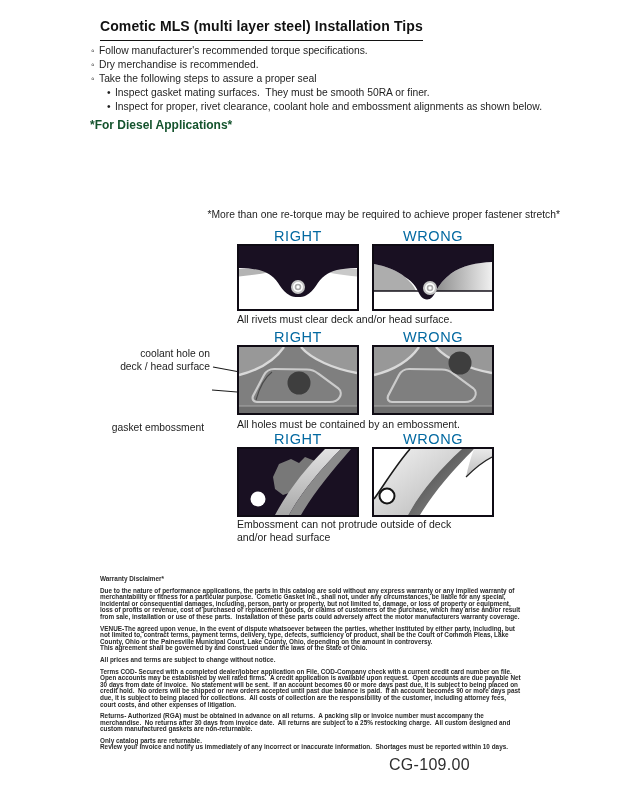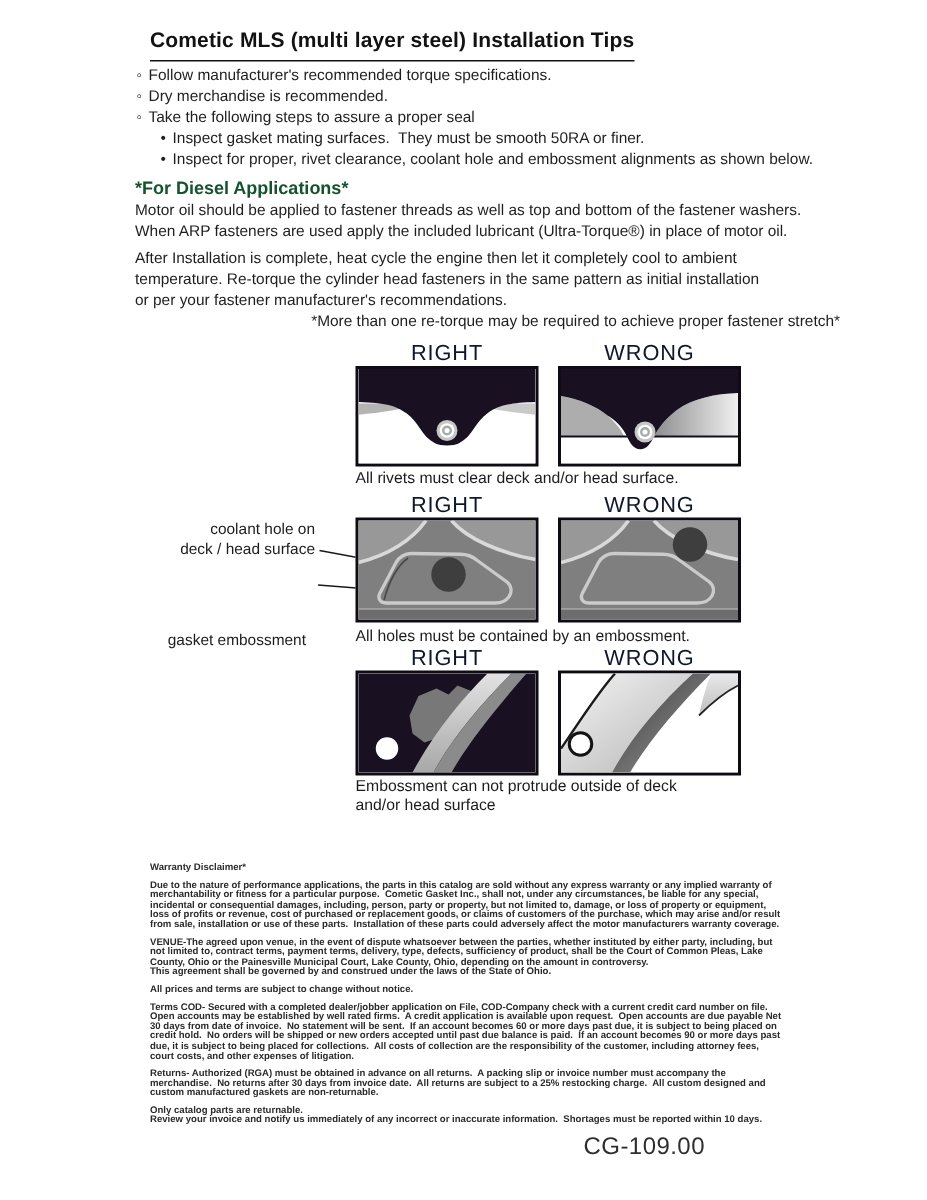--- a/index.html
+++ b/index.html
@@ -11,21 +11,21 @@
   .abs{position:absolute;}
   .doc-title{
     left:100px;top:18px;font-size:14px;font-weight:bold;color:#121212;
     border-bottom:1.6px solid #121212;padding-bottom:6px;letter-spacing:.1px;
   }
   .tip-row{display:flex;align-items:flex-start;}
   .tip-glyph{width:8px;font-size:10.3px;line-height:14px;color:#1e1e1e;flex:0 0 8px;}
   .tip-text{font-size:10.3px;line-height:14px;white-space:pre-wrap;color:#1e1e1e;}
   .diesel-heading{left:90px;top:118px;font-size:12px;font-weight:bold;color:#14532d;}
   .body-par{left:90px;font-size:10.3px;line-height:14px;white-space:pre-wrap;color:#1e1e1e;width:470px;}
-  .dlabel{width:122px;text-align:center;font-size:14.5px;letter-spacing:.6px;color:#0f172a;}
+  .dlabel{width:122px;text-align:center;font-size:14.5px;letter-spacing:.6px;color:#0369a1;}
   .dbox{width:122px;border:2px solid #0f0b14;box-sizing:border-box;background:#fff;}
   .dbox svg{display:block;width:100%;height:100%;}
   .dcaption{font-size:10.5px;line-height:13px;color:#1c1c1c;white-space:pre-wrap;}
   .annot{width:120px;text-align:right;font-size:10.3px;line-height:12.5px;color:#1c1c1c;}
   .legal{left:100px;top:576px;width:421px;font-size:6.4px;line-height:6.6px;font-weight:bold;color:#2b2b2b;}
   .legal .lp{white-space:pre-wrap;margin:0 0 5px 0;}
   .legal .lh{margin:0 0 5px 0;}
   .pagenum{left:389px;top:756px;font-size:16px;color:#2e2e2e;letter-spacing:.3px;}
   .leader{pointer-events:none;}
 </style>
@@ -51,25 +51,20 @@
   <div class="abs tip-row" style="left:107px;top:86px;">
     <span class="tip-glyph">•</span>
     <span class="tip-text">Inspect gasket mating surfaces.  They must be smooth 50RA or finer.</span>
   </div>
   <div class="abs tip-row" style="left:107px;top:100px;">
     <span class="tip-glyph">•</span>
     <span class="tip-text">Inspect for proper, rivet clearance, coolant hole and embossment alignments as shown below.</span>
   </div>
 
   <div class="abs diesel-heading">*For Diesel Applications*</div>
-  <div class="abs body-par" style="top:134px;">Motor oil should be applied to fastener threads as well as top and bottom of the fastener washers.
-When ARP fasteners are used apply the included lubricant (Ultra-Torque®) in place of motor oil.</div>
-  <div class="abs body-par" style="top:166px;">After Installation is complete, heat cycle the engine then let it completely cool to ambient
-temperature. Re-torque the cylinder head fasteners in the same pattern as initial installation
-or per your fastener manufacturer's recommendations.</div>
   <div class="abs body-par" style="top:208px;text-align:right;">*More than one re-torque may be required to achieve proper fastener stretch*</div>
 
   <div class="abs dlabel" style="left:237px;top:228px;">RIGHT</div>
   <div class="abs dlabel" style="left:372px;top:228px;">WRONG</div>
 
   <div class="abs dbox" style="left:237px;top:244px;height:67px;">
     <svg viewBox="0 0 118 63" preserveAspectRatio="none">
       <rect width="118" height="63" fill="#ffffff"></rect>
       <path d="M0,23 L42,23 C30,27 15,29 0,30.5 Z" fill="#b4b4b4"></path>
       <path d="M118,23 L76,23 C88,27 103,29 118,30.5 Z" fill="#c9c9c9"></path>

